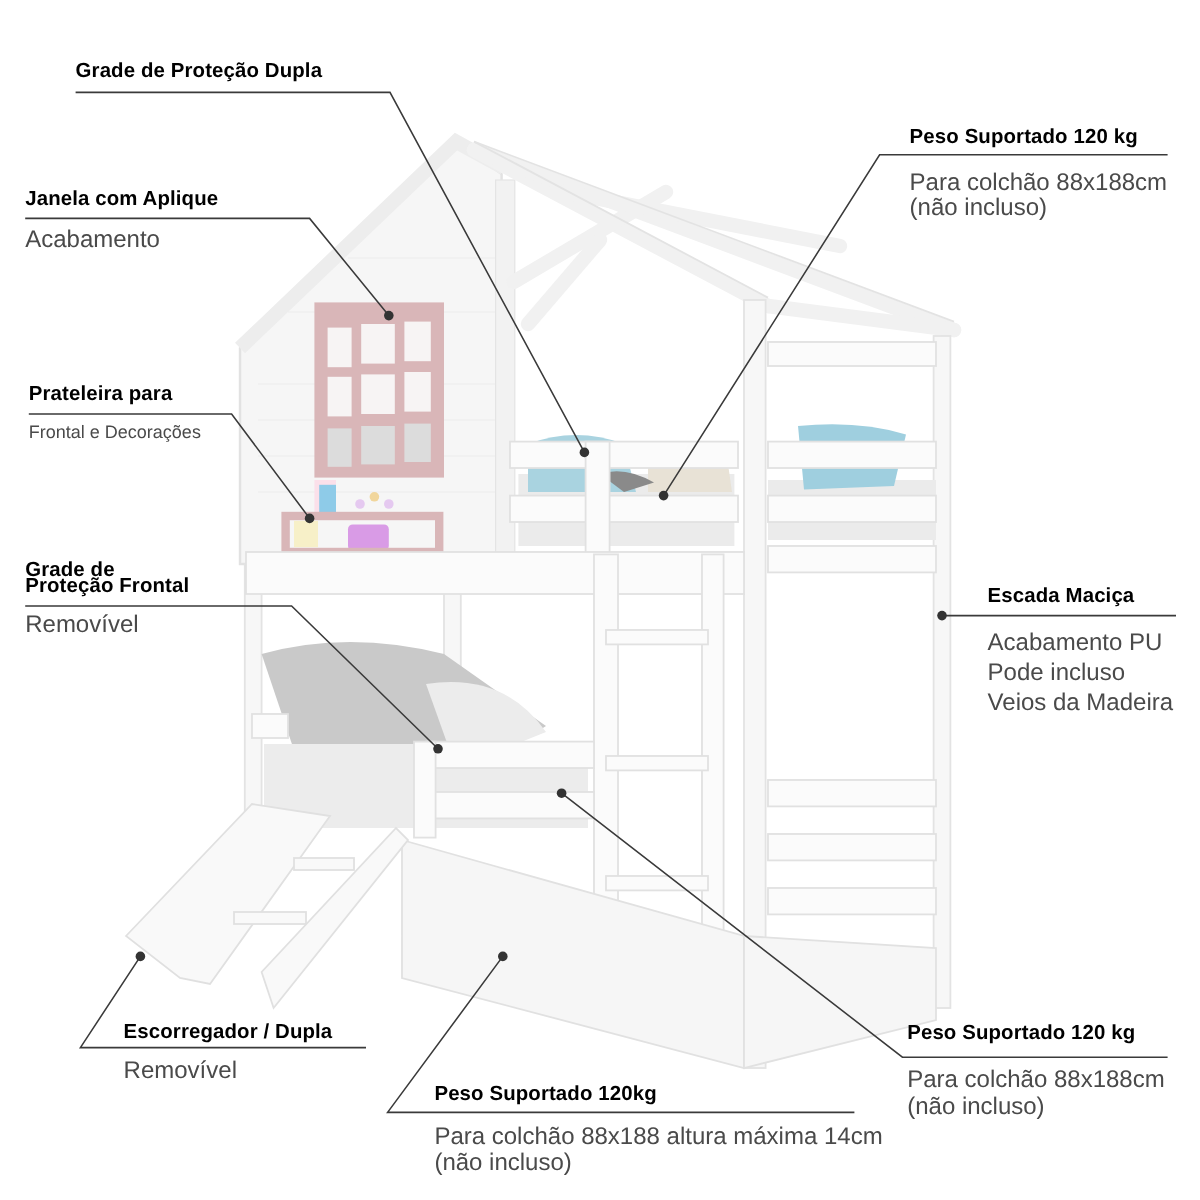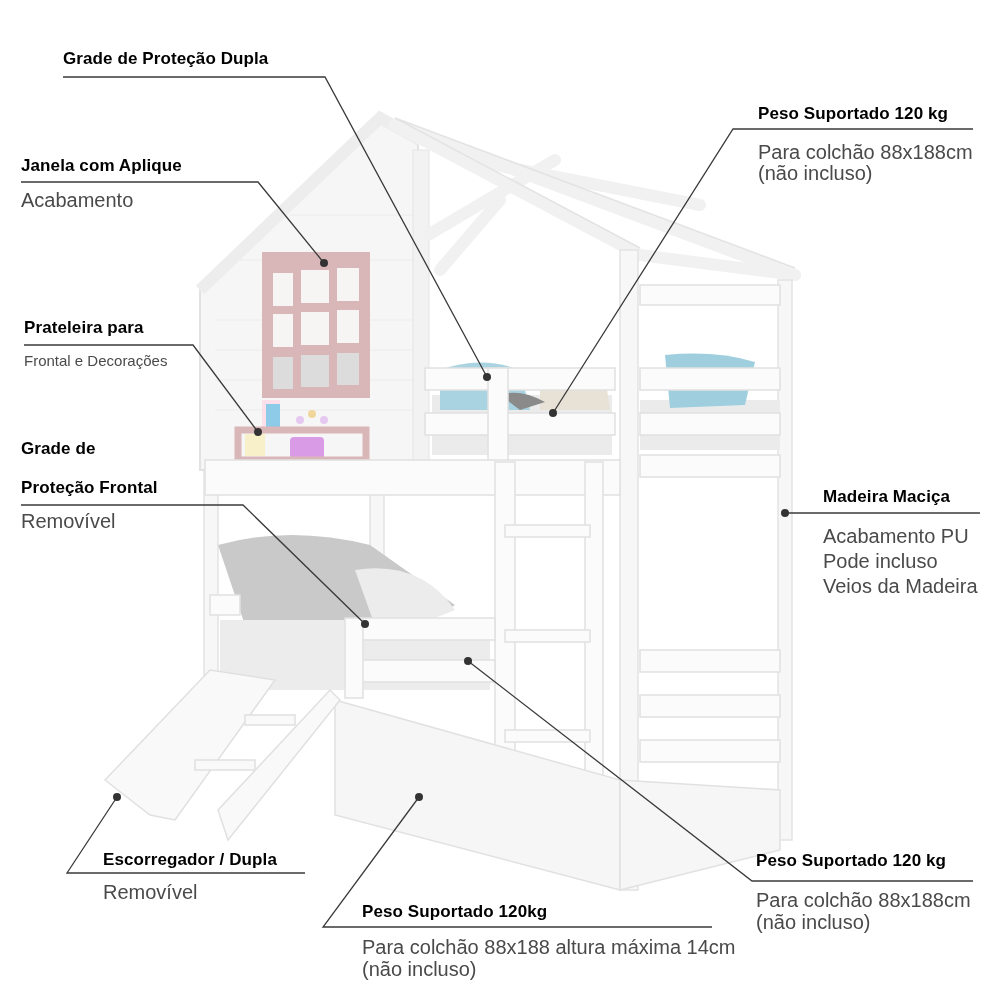--- a/index.html
+++ b/index.html
@@ -175,35 +175,35 @@
 </svg>
 
 <div class="lbl title" style="left:63px; top:49px;">Grade de Proteção Dupla</div>
 
 <div class="lbl title" style="left:21px; top:156px;">Janela com Aplique</div>
 <div class="lbl sub" style="left:21px; top:190px;">Acabamento</div>
 
 <div class="lbl title" style="left:24px; top:318px;">Prateleira para</div>
 <div class="lbl sub" style="left:24px; top:350px; font-size:15px;">Frontal e Decorações</div>
 
-<div class="lbl title" style="left:21px; top:439px;">Grade de</div>
+<div class="lbl title" style="left:21px; top:465px;">Grade de</div>
 <div class="lbl title" style="left:21px; top:478px;">Proteção Frontal</div>
 <div class="lbl sub" style="left:21px; top:511px;">Removível</div>
 
 <div class="lbl title" style="left:103px; top:850px;">Escorregador / Dupla</div>
 <div class="lbl sub" style="left:103px; top:882px;">Removível</div>
 
 <div class="lbl title" style="left:362px; top:902px;">Peso Suportado 120kg</div>
 <div class="lbl sub" style="left:362px; top:937px;">Para colchão 88x188 altura máxima 14cm</div>
 <div class="lbl sub" style="left:362px; top:959px;">(não incluso)</div>
 
 <div class="lbl title" style="left:758px; top:104px;">Peso Suportado 120 kg</div>
 <div class="lbl sub" style="left:758px; top:142px;">Para colchão 88x188cm</div>
 <div class="lbl sub" style="left:758px; top:163px;">(não incluso)</div>
 
-<div class="lbl title" style="left:823px; top:487px;">Madeira Maciça</div>
+<div class="lbl title" style="left:823px; top:487px;">Escada Maciça</div>
 <div class="lbl sub" style="left:823px; top:524px; line-height:24px;">Acabamento PU</div>
 <div class="lbl sub" style="left:823px; top:549px; line-height:24px;">Pode incluso</div>
 <div class="lbl sub" style="left:823px; top:574px; line-height:24px;">Veios da Madeira</div>
 
 <div class="lbl title" style="left:756px; top:851px;">Peso Suportado 120 kg</div>
 <div class="lbl sub" style="left:756px; top:890px;">Para colchão 88x188cm</div>
 <div class="lbl sub" style="left:756px; top:912px;">(não incluso)</div>
 
 </body></html>

